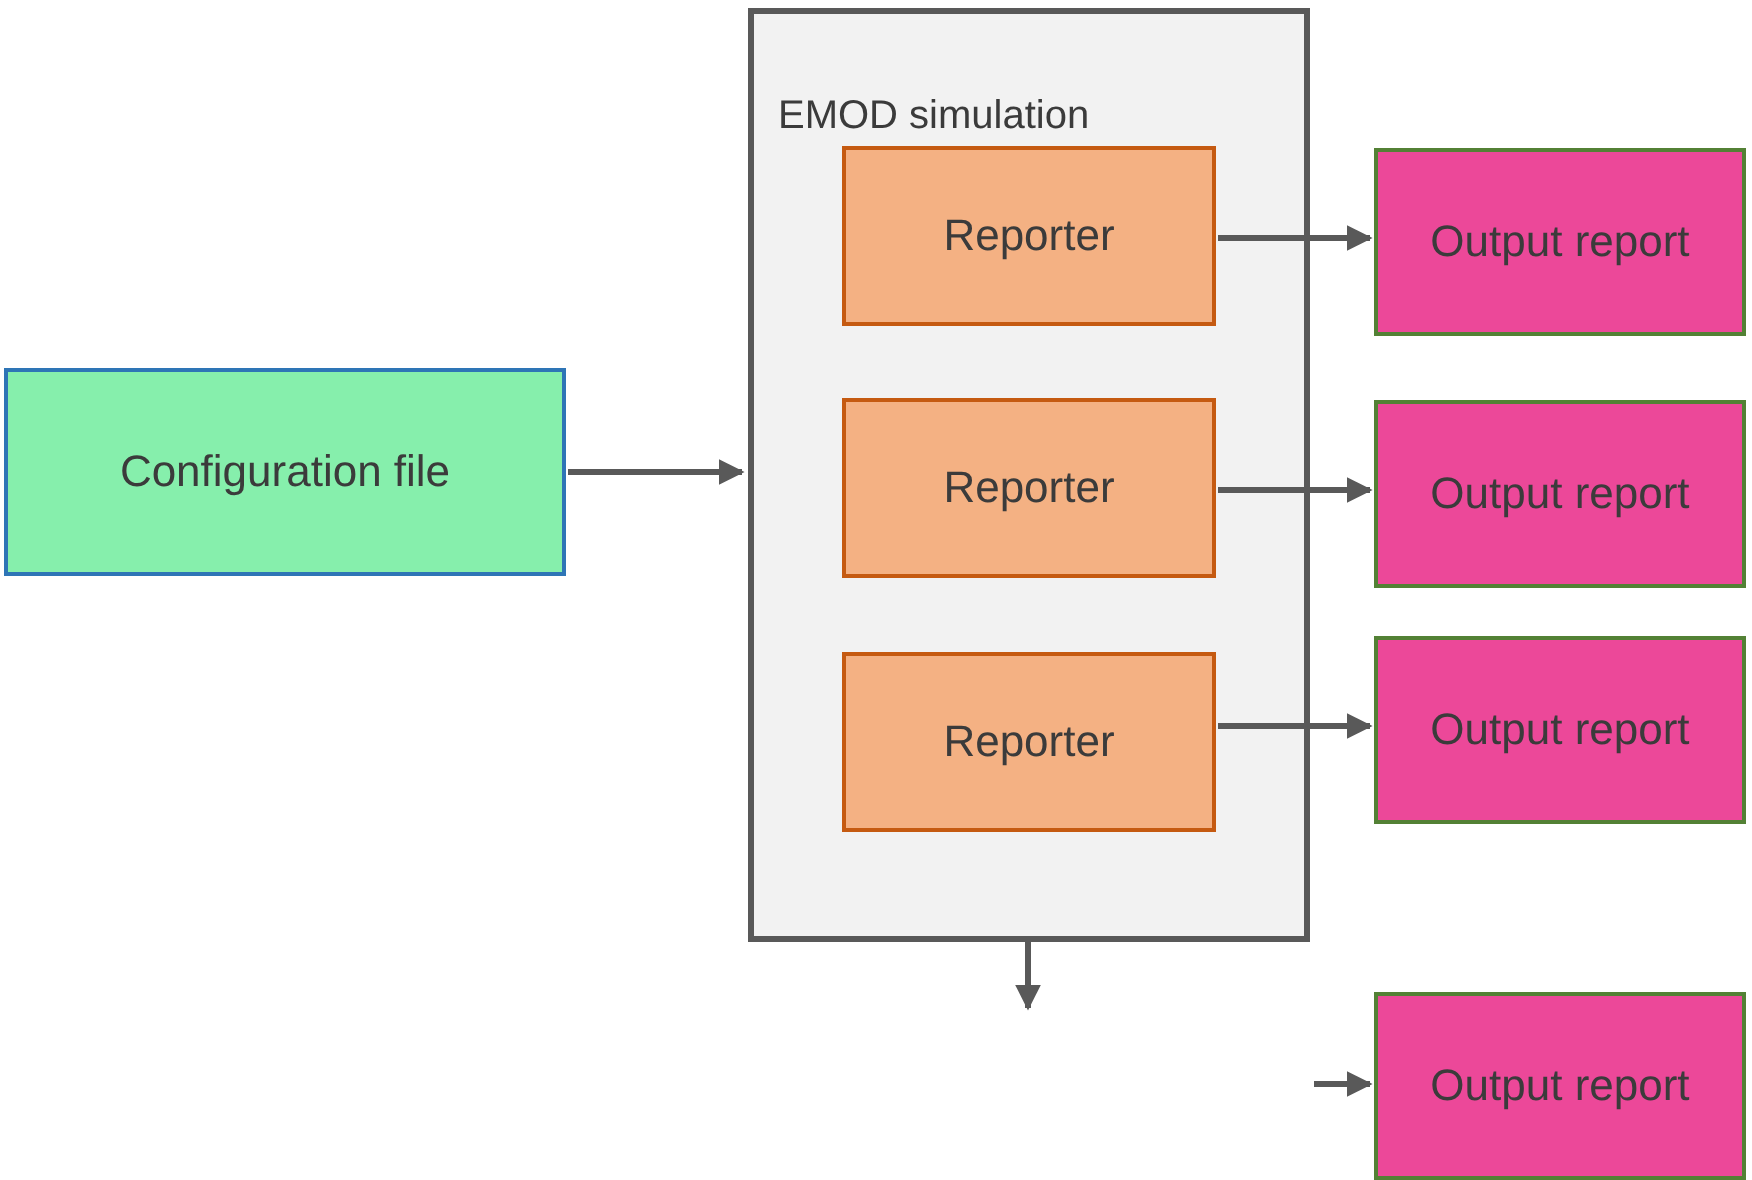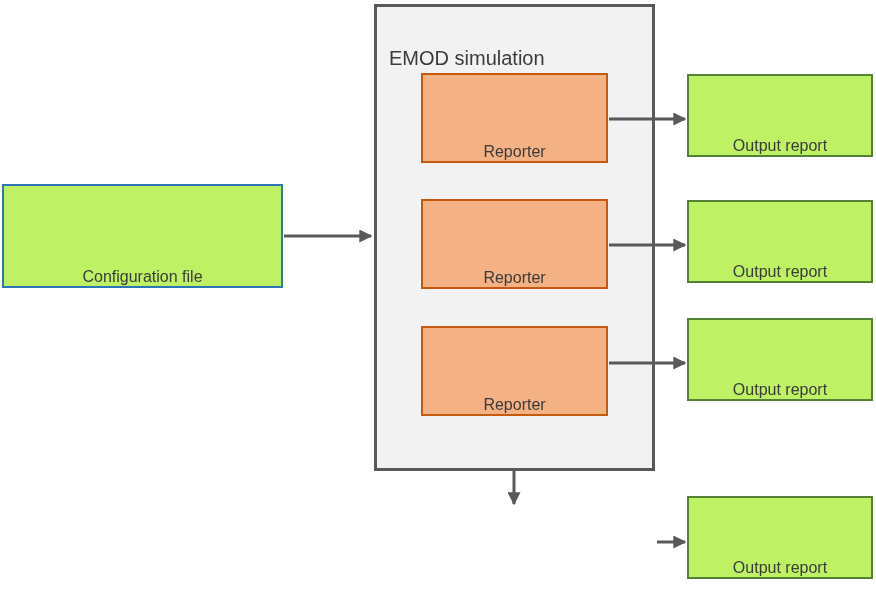--- a/index.html
+++ b/index.html
@@ -12,25 +12,25 @@
     position: relative;
     width: 876px;
     height: 590px;
     background: #ffffff;
     overflow: hidden;
   }
   .node {
     position: absolute;
     box-sizing: border-box;
     display: flex;
-    align-items: flex-end;
+    align-items: center;
     justify-content: center;
     text-align: center;
     color: #3b3b3b;
-    font-size: 16px;
+    font-size: 22px;
     line-height: 1.2;
   }
   #sim-container {
     position: absolute;
     box-sizing: border-box;
     left: 374px;
     top: 4px;
     width: 281px;
     height: 467px;
     background: #f2f2f2;
@@ -43,38 +43,38 @@
     font-size: 20px;
     color: #3b3b3b;
     white-space: nowrap;
     margin-top: 32px;
   }
   .config-node {
     left: 2px;
     top: 184px;
     width: 281px;
     height: 104px;
-    background: #bef264;
+    background: #86efac;
     border: 2.5px solid #2e75b6;
   }
   .reporter-node {
     left: 421px;
     width: 187px;
     height: 90px;
     background: #f4b183;
     border: 2.5px solid #c55a11;
   }
   #reporter-0 { top: 73px; }
   #reporter-1 { top: 199px; }
   #reporter-2 { top: 326px; }
   .output-node {
     left: 687px;
     width: 186px;
-    height: 83px;
-    background: #bef264;
+    height: 94px;
+    background: #ec4899;
     border: 2.5px solid #538135;
   }
   #output-0 { top: 74px; }
   #output-1 { top: 200px; }
   #output-2 { top: 318px; }
   #output-3 { top: 496px; }
   .custom-node {
     left: 374px;
     top: 506px;
     width: 282px;

